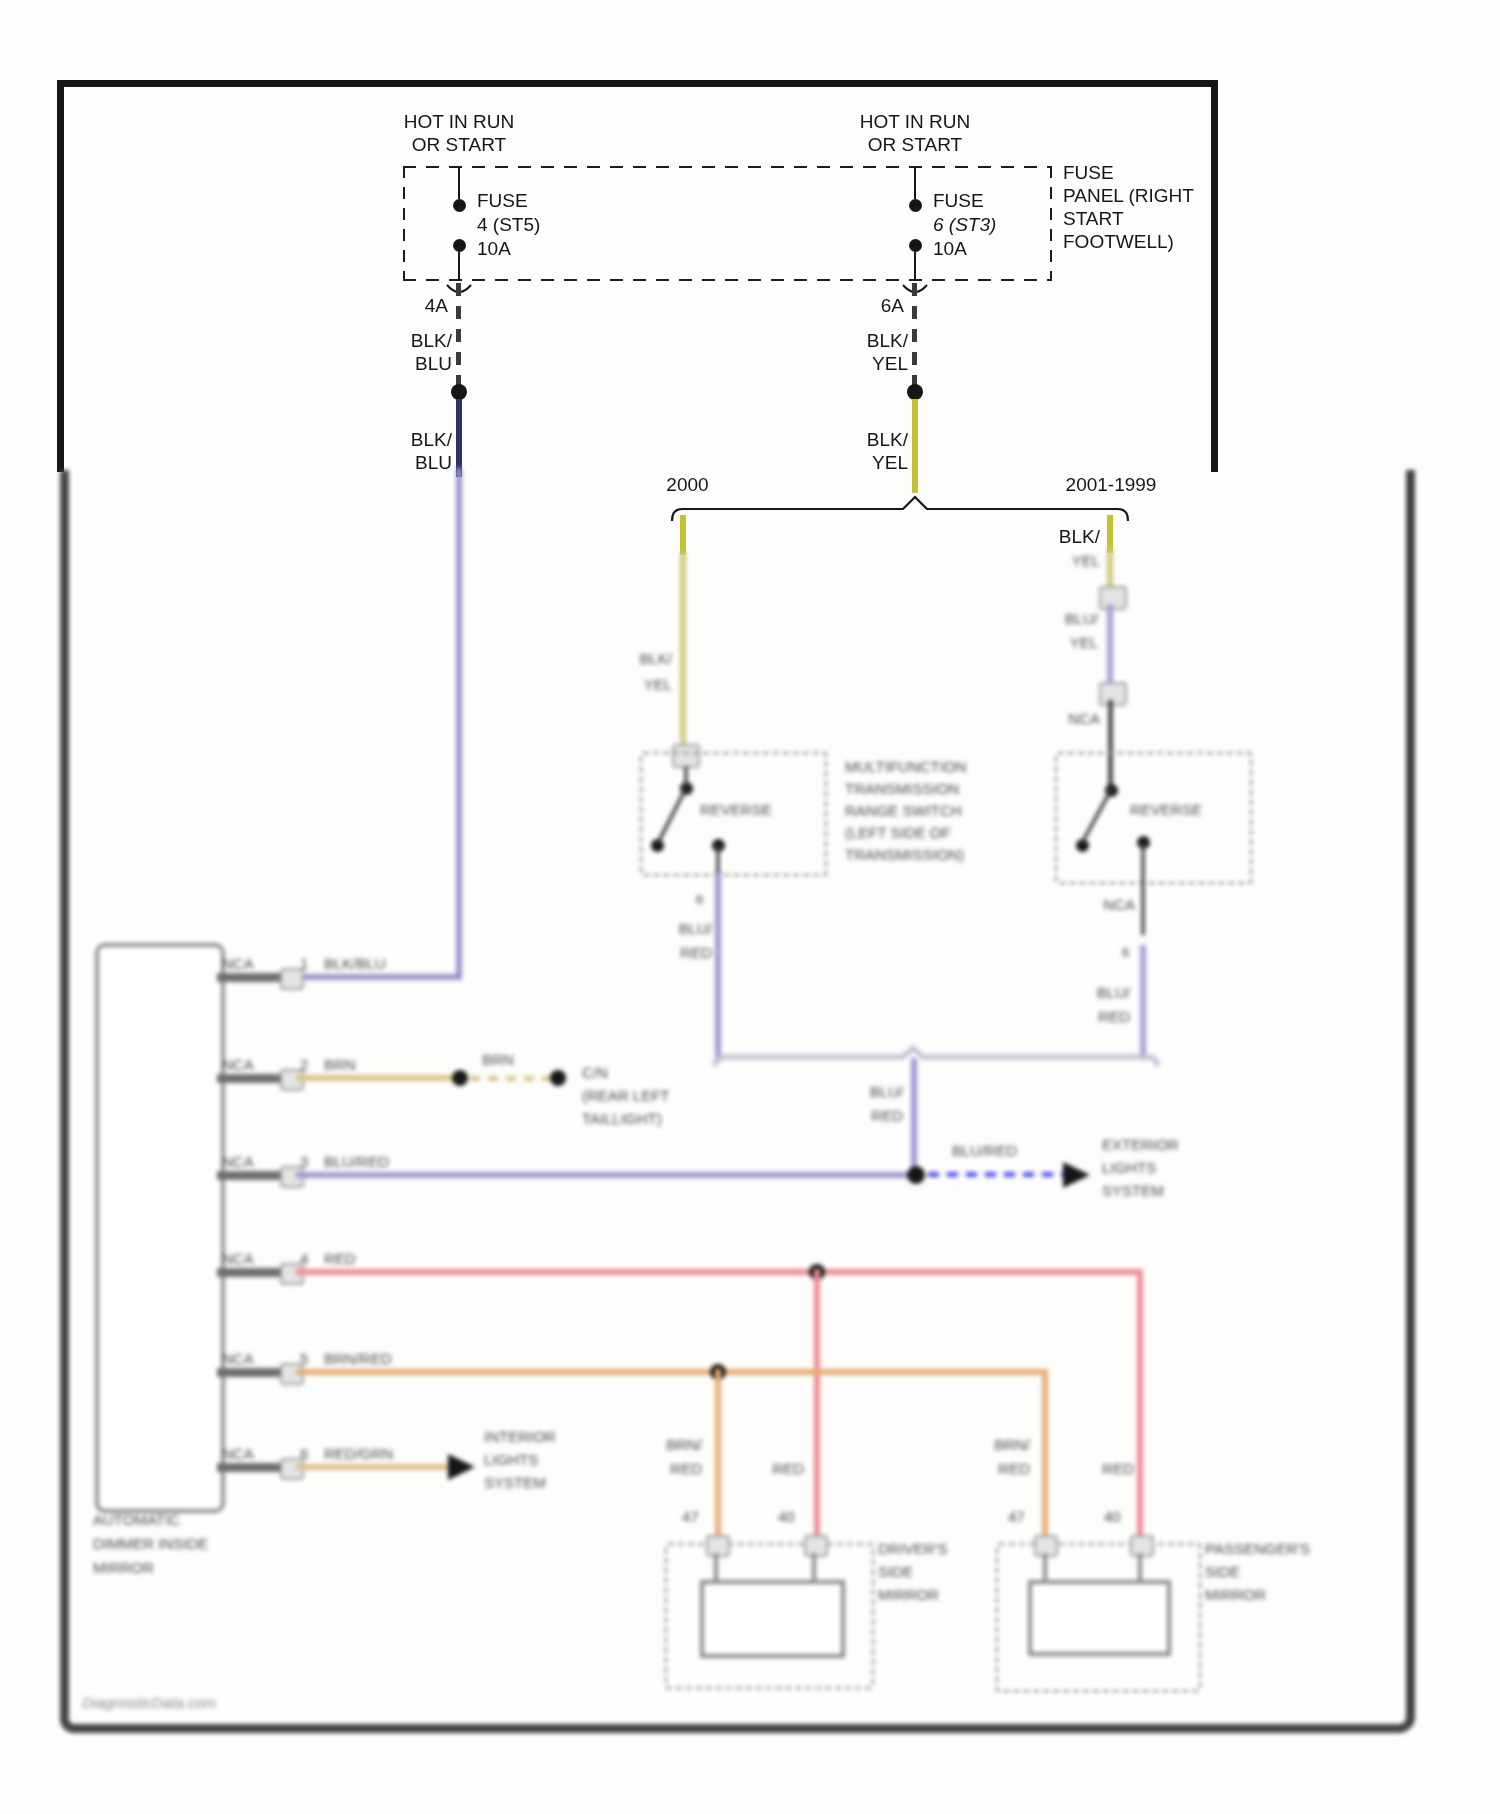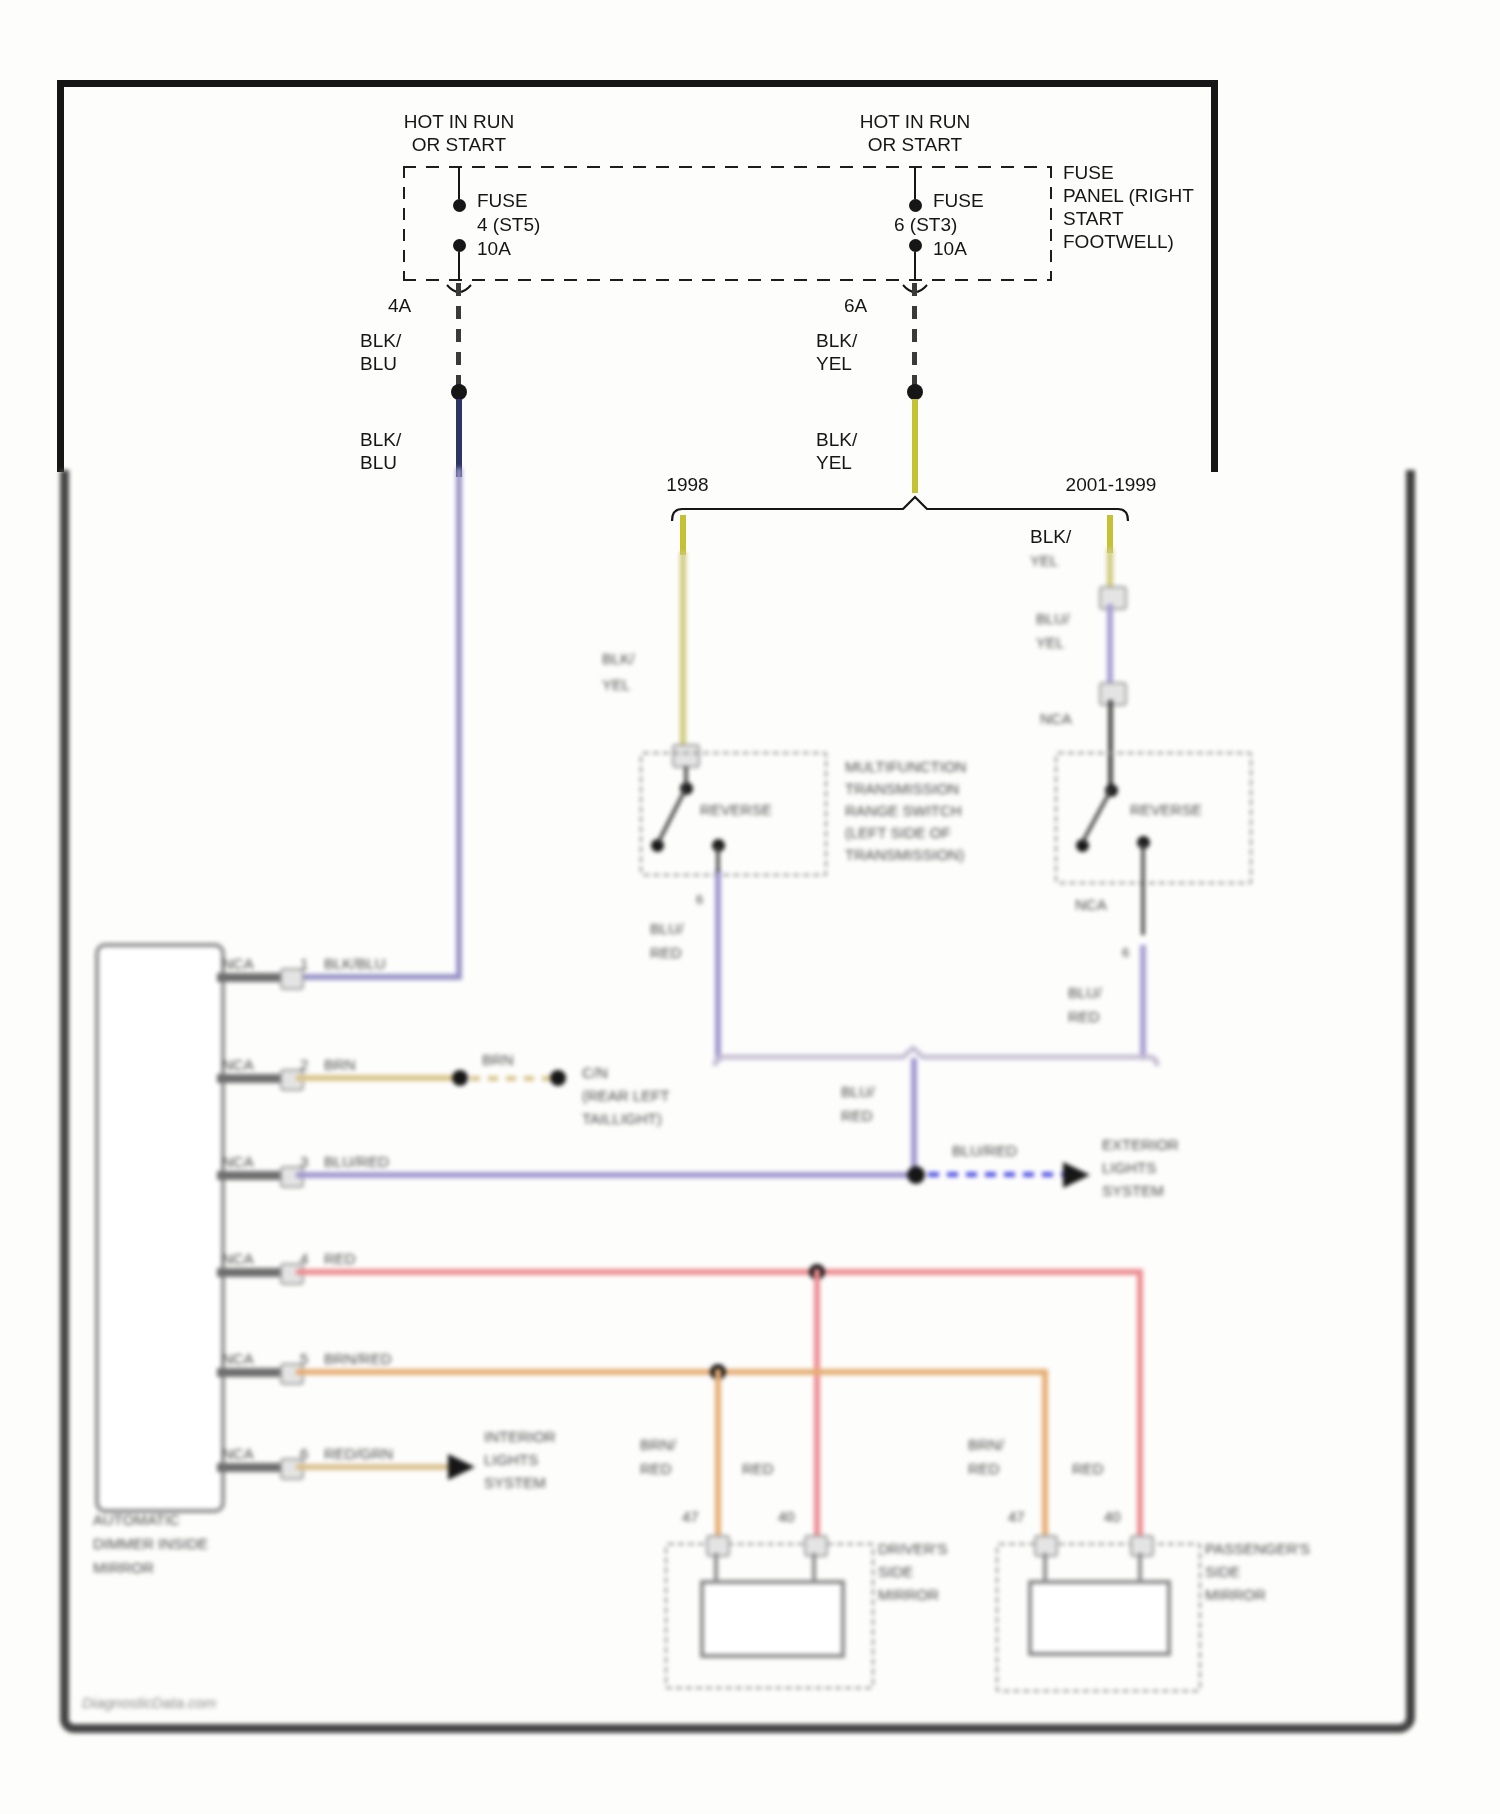--- a/index.html
+++ b/index.html
@@ -2,21 +2,21 @@
 <html><head>
 <meta charset="utf-8">
 <style>
   html,body{margin:0;padding:0;background:#ffffff;}
   #stage{position:relative;width:1500px;height:1814px;background:#fdfdfc;overflow:hidden;
          font-family:"Liberation Sans", sans-serif;}
   .abs{position:absolute;}
   
   .t{position:absolute;font-size:19px;line-height:21px;color:#161616;white-space:nowrap;}
   .c{text-align:center;}
-  .r{}
+  .r{text-align:right;}
   .b{font-size:15px;line-height:17px;color:#4a4a4a;}
   .s{font-size:13px;line-height:14px;}
   
   .bar{position:absolute;background:#161616;}
   .dot{position:absolute;background:#161616;border-radius:50%;}
   .tick{position:absolute;background:#e4e4e4;border:2px solid #9d9d9d;border-radius:4px;}
   .hd{position:absolute;height:2px;background:repeating-linear-gradient(90deg,#1d1d1d 0 13px,transparent 13px 23px);}
   .vd{position:absolute;width:2px;background:repeating-linear-gradient(180deg,#1d1d1d 0 12px,transparent 12px 21px);}
   .vdw{position:absolute;width:5px;background:repeating-linear-gradient(180deg,#3a3a3a 0 13px,transparent 13px 23px);}
   .dashbox{position:absolute;border:2px dashed #8a8a8a;border-radius:3px;}
@@ -55,21 +55,21 @@
     <div class="bar" style="left:458px;top:252px;width:2px;height:29px;"></div>
     <div class="t" style="left:477px;top:190px;">FUSE</div>
     <div class="t" style="left:477px;top:214px;">4 (ST5)</div>
     <div class="t" style="left:477px;top:238px;">10A</div>
 
     <div class="bar" style="left:914px;top:167px;width:2px;height:32px;"></div>
     <div class="dot" style="left:909px;top:199px;width:13px;height:13px;"></div>
     <div class="dot" style="left:909px;top:239px;width:13px;height:13px;"></div>
     <div class="bar" style="left:914px;top:252px;width:2px;height:29px;"></div>
     <div class="t" style="left:933px;top:190px;">FUSE</div>
-    <div class="t" style="left:894px;top:214px;">6 (ST3)</div>
+    <div class="t" style="left:933px;top:214px;font-style:italic;">6 (ST3)</div>
     <div class="t" style="left:933px;top:238px;">10A</div>
 
     <div class="t" style="left:1063px;top:162px;">FUSE</div>
     <div class="t" style="left:1063px;top:185px;">PANEL (RIGHT</div>
     <div class="t" style="left:1063px;top:208px;">START</div>
     <div class="t" style="left:1063px;top:231px;">FOOTWELL)</div>
 
     <svg width="1500" height="1814">
       <path d="M447,285 Q459,299 471,285" stroke="#161616" stroke-width="2" fill="none"></path>
       <path d="M903,285 Q915,299 927,285" stroke="#161616" stroke-width="2" fill="none"></path>
@@ -91,21 +91,21 @@
     <div class="dot" style="left:907px;top:384px;width:16px;height:16px;"></div>
 
     <div class="wire" style="left:456px;top:399px;width:6px;height:78px;background:#2e3566;"></div>
     <div class="wire" style="left:912px;top:399px;width:6px;height:94px;background:#c4c135;"></div>
 
     <div class="t r" style="left:360px;top:429px;width:92px;">BLK/</div>
     <div class="t r" style="left:360px;top:452px;width:92px;">BLU</div>
     <div class="t r" style="left:816px;top:429px;width:92px;">BLK/</div>
     <div class="t r" style="left:816px;top:452px;width:92px;">YEL</div>
 
-    <div class="t c" style="left:640px;top:474px;width:95px;">1998</div>
+    <div class="t c" style="left:640px;top:474px;width:95px;">2000</div>
     <div class="t c" style="left:1046px;top:474px;width:130px;">2001-1999</div>
 
     <div class="wire" style="left:680px;top:515px;width:6px;height:40px;background:#c4c135;"></div>
     <div class="wire" style="left:1107px;top:515px;width:6px;height:38px;background:#c4c135;"></div>
     <div class="t r" style="left:1030px;top:526px;width:70px;">BLK/</div>
   </div>
 
   <div id="blurlayer">
 
     <div class="abs" style="left:60px;top:470px;width:1337px;height:1254px;border-left:9px solid #454545;border-right:9px solid #404040;border-bottom:9px solid #454545;border-radius:0 0 16px 14px;"></div>

